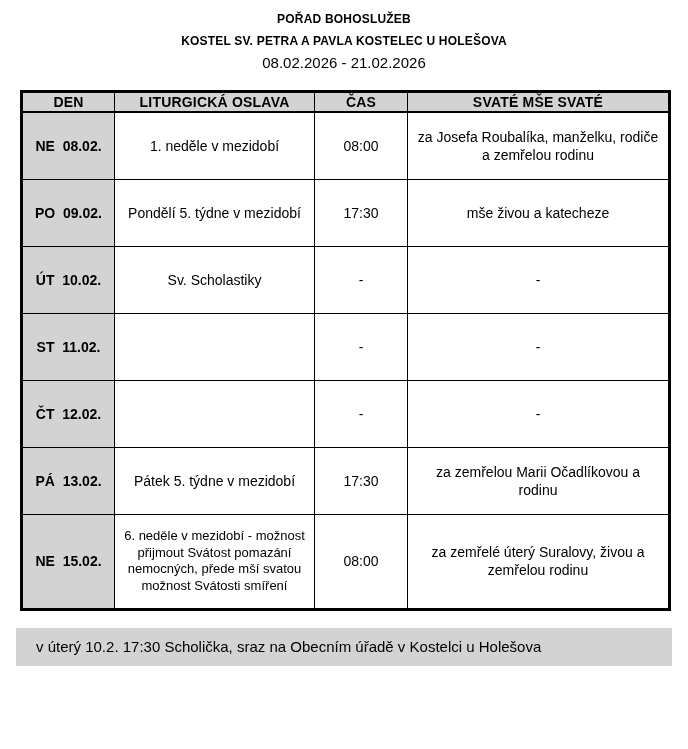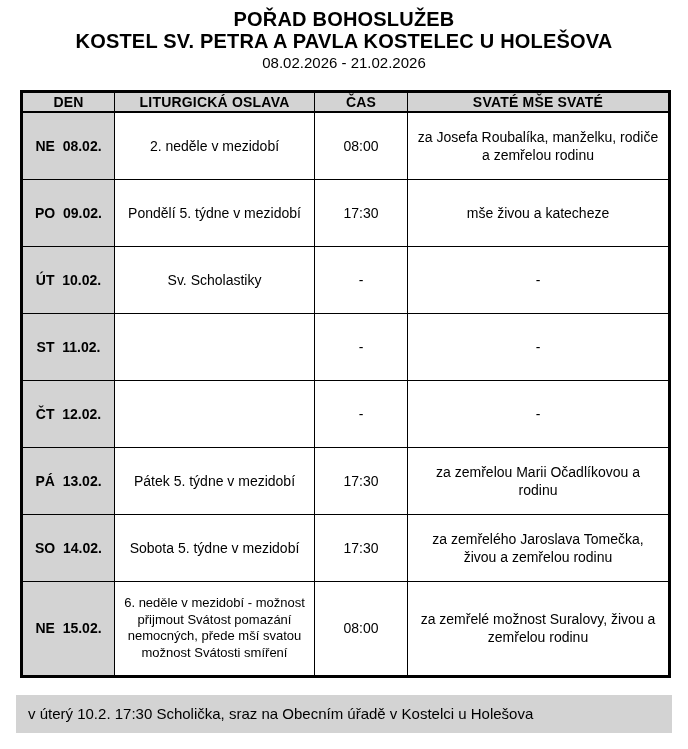--- a/index.html
+++ b/index.html
@@ -10,21 +10,21 @@
     background: #ffffff;
     color: var(--ink);
     font-family: "Liberation Sans", sans-serif;
   }
   .page { width: 688px; height: 749px; overflow: hidden; }
 
   
   .titles { text-align: center; padding-top: 8px; }
   .title-main, .title-church {
     font-weight: bold;
-    font-size: 20px;
+    font-size: 12px;
     line-height: 22px;
     letter-spacing: 0.2px;
   }
   .date-range { font-size: 15px; line-height: 21px; }
 
   
   table.schedule {
     border-collapse: collapse;
     table-layout: fixed;
     width: 648px;
@@ -67,21 +67,21 @@
   }
 
   
   .note {
     margin: 17px 0 0 16px;
     width: 656px;
     height: 38px;
     background: var(--gray);
     display: flex;
     align-items: center;
-    padding-left: 12px;
+    padding-left: 20px;
     font-size: 15px;
   }
 </style>
 </head>
 <body style="background: rgb(255, 255, 255);">
 
 <div class="page">
 
   <div class="titles">
     <div class="title-main">POŘAD BOHOSLUŽEB</div>
@@ -100,21 +100,21 @@
       <tr>
         <th>DEN</th>
         <th>LITURGICKÁ OSLAVA</th>
         <th>ČAS</th>
         <th>SVATÉ MŠE SVATÉ</th>
       </tr>
     </thead>
     <tbody id="schedule-body">
         <tr class="row">
           <td class="day-cell">NE&nbsp;&nbsp;08.02.</td>
-          <td class="celebration-cell">2. neděle v mezidobí</td>
+          <td class="celebration-cell">1. neděle v mezidobí</td>
           <td class="time-cell">08:00</td>
           <td class="intention-cell">za Josefa Roubalíka, manželku, rodiče a zemřelou rodinu</td>
         </tr>
         <tr class="row">
           <td class="day-cell">PO&nbsp;&nbsp;09.02.</td>
           <td class="celebration-cell">Pondělí 5. týdne v mezidobí</td>
           <td class="time-cell">17:30</td>
           <td class="intention-cell">mše živou a katecheze</td>
         </tr>
         <tr class="row">
@@ -134,30 +134,24 @@
           <td class="celebration-cell"></td>
           <td class="time-cell">-</td>
           <td class="intention-cell">-</td>
         </tr>
         <tr class="row">
           <td class="day-cell">PÁ&nbsp;&nbsp;13.02.</td>
           <td class="celebration-cell">Pátek 5. týdne v mezidobí</td>
           <td class="time-cell">17:30</td>
           <td class="intention-cell">za zemřelou Marii Očadlíkovou a rodinu</td>
         </tr>
-        <tr class="row">
-          <td class="day-cell">SO&nbsp;&nbsp;14.02.</td>
-          <td class="celebration-cell">Sobota 5. týdne v mezidobí</td>
-          <td class="time-cell">17:30</td>
-          <td class="intention-cell">za zemřelého Jaroslava Tomečka, živou a zemřelou rodinu</td>
-        </tr>
         <tr class="row tall">
           <td class="day-cell">NE&nbsp;&nbsp;15.02.</td>
           <td class="celebration-cell">6. neděle v mezidobí - možnost přijmout Svátost pomazání nemocných, přede mší svatou možnost Svátosti smíření</td>
           <td class="time-cell">08:00</td>
-          <td class="intention-cell">za zemřelé možnost Suralovy, živou a zemřelou rodinu</td>
+          <td class="intention-cell">za zemřelé úterý Suralovy, živou a zemřelou rodinu</td>
         </tr>
       </tbody>
   </table>
 
   <div class="note">v úterý 10.2. 17:30 Scholička, sraz na Obecním úřadě v Kostelci u Holešova</div>
 
 </div>
 
 </body></html>

